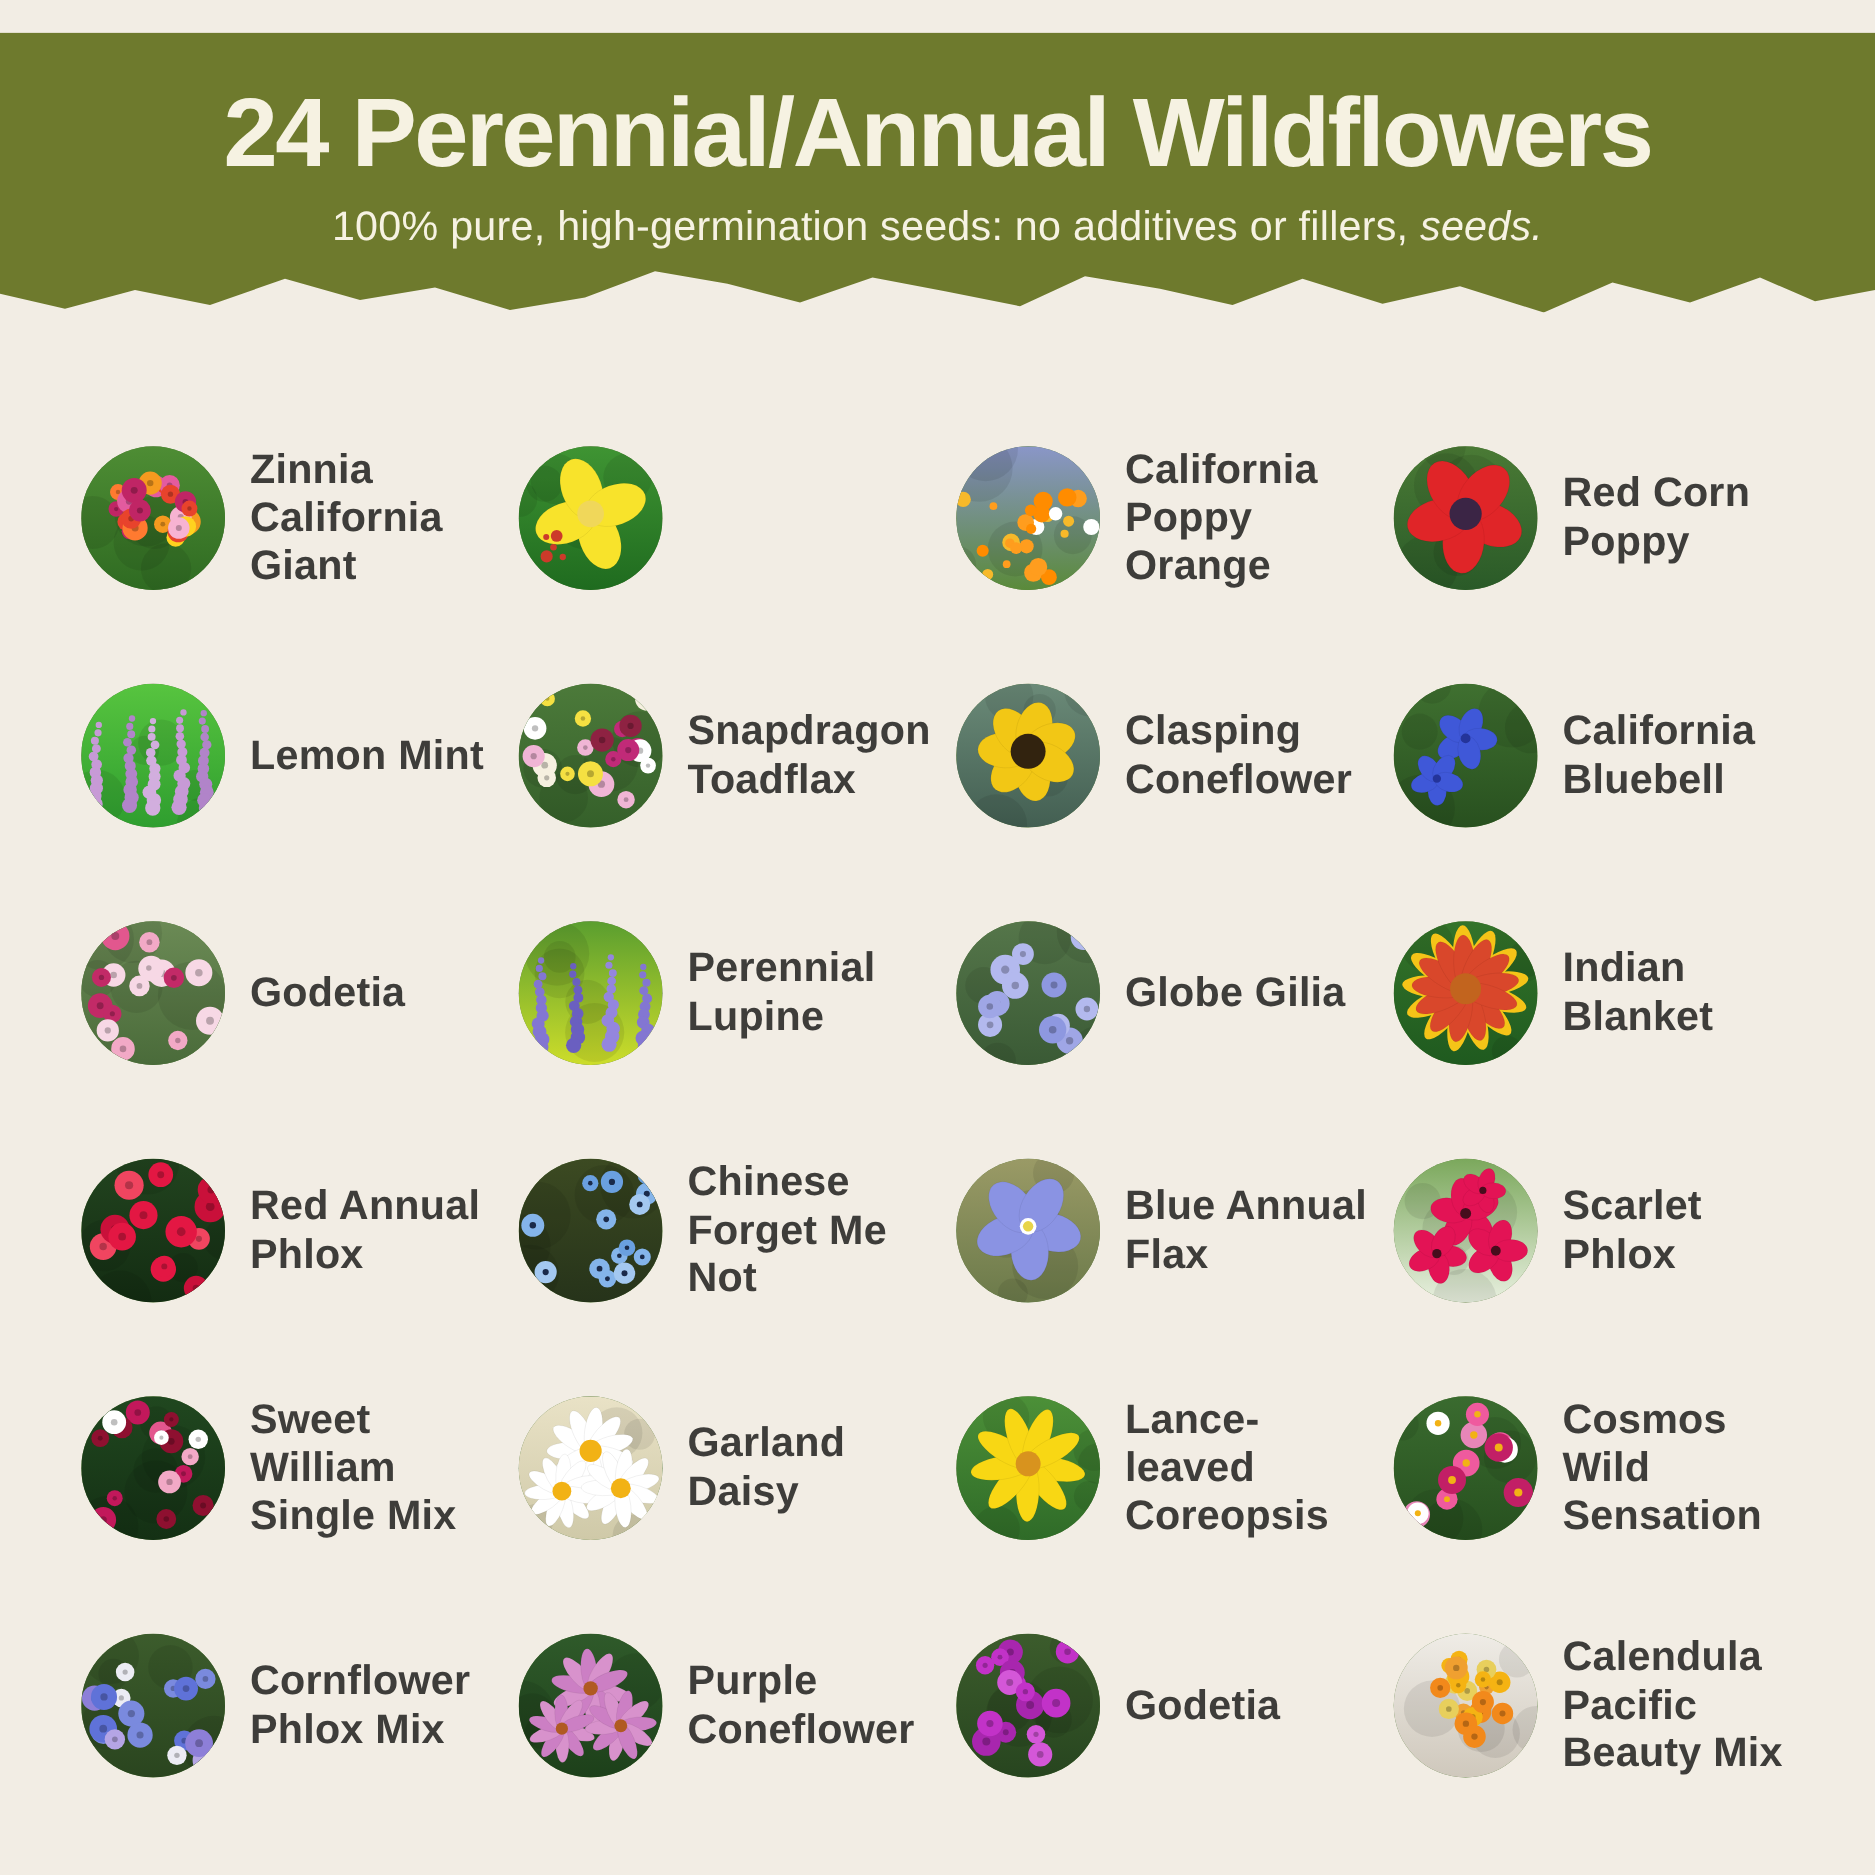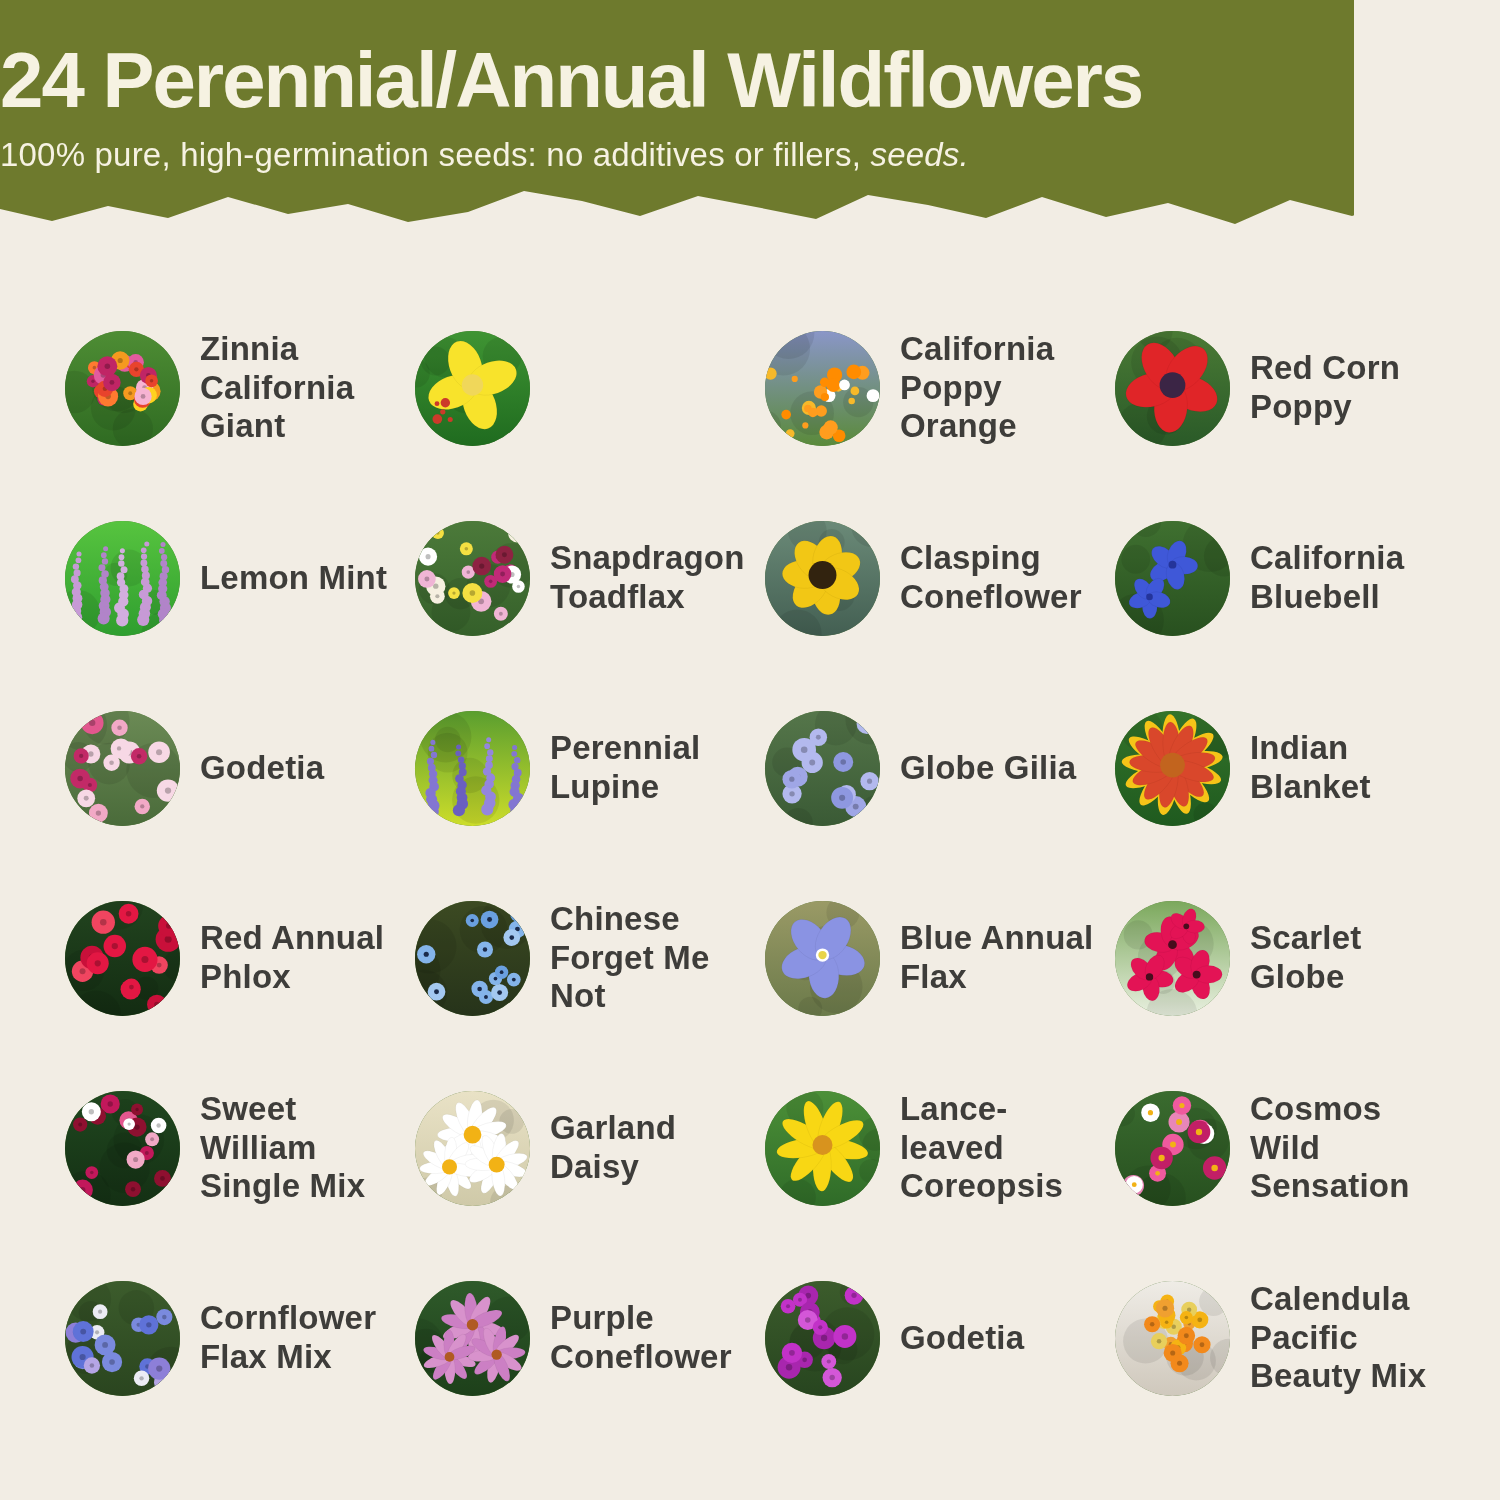--- a/index.html
+++ b/index.html
@@ -6,25 +6,27 @@
   body{
     width:1500px;height:1500px;
     background:var(--page-bg,#f2ede4);
     font-family:"Liberation Sans",sans-serif;
     overflow:hidden;
     position:relative;
   }
   
   .banner{
     position:relative;
-    width:1354px;height:232px;
+    width:1500px;height:232px;
     background:var(--banner-bg,#6e7a2d);
     clip-path:polygon(0px 0px,1500px 0px,1500px 206px,1452px 215px,1408px 196px,1352px 216px,1290px 200px,1235px 224px,1168px 203px,1106px 217px,1042px 197px,986px 218px,928px 205px,868px 195px,816px 219px,756px 207px,698px 196px,640px 216px,582px 201px,524px 191px,468px 212px,408px 222px,348px 204px,288px 214px,228px 197px,168px 218px,108px 206px,52px 221px,0px 209px);
+    text-align:center;
     box-sizing:border-box;
     padding-top:40px;
+    margin-top:26px;
   }
   .banner h1{
     margin:0;
     font-size:78px;
     font-weight:700;
     letter-spacing:-2px;
     line-height:1.05;
     color:var(--banner-fg,#f6f2e2);
   }
   .banner .subtitle{
@@ -827,21 +829,21 @@
           <ellipse cx="81.17383801403895" cy="63.883938317709585" rx="7.695" ry="11.969999999999999" fill="#e31355" transform="rotate(449.34640633128583 81.17383801403895 63.883938317709585)" stroke="rgba(0,0,0,0.08)" stroke-width="0.5"></ellipse>
           <circle cx="71" cy="64" r="3.42" fill="#470d1d"></circle>
           <ellipse cx="64.01976649195204" cy="29.065219131809556" rx="5.557499999999999" ry="8.645" fill="#e31355" transform="rotate(164.046113868244 64.01976649195204 29.065219131809556)" stroke="rgba(0,0,0,0.08)" stroke-width="0.5"></ellipse>
           <ellipse cx="55.90471947632159" cy="26.10418486427775" rx="5.557499999999999" ry="8.645" fill="#e31355" transform="rotate(236.046113868244 55.90471947632159 26.10418486427775)" stroke="rgba(0,0,0,0.08)" stroke-width="0.5"></ellipse>
           <ellipse cx="56.21314297344944" cy="17.47130661042697" rx="5.557499999999999" ry="8.645" fill="#e31355" transform="rotate(308.046113868244 56.21314297344944 17.47130661042697)" stroke="rgba(0,0,0,0.08)" stroke-width="0.5"></ellipse>
           <ellipse cx="64.51880619323401" cy="15.096928696339148" rx="5.557499999999999" ry="8.645" fill="#e31355" transform="rotate(380.046113868244 64.51880619323401 15.096928696339148)" stroke="rgba(0,0,0,0.08)" stroke-width="0.5"></ellipse>
           <ellipse cx="69.34356486504291" cy="22.262360697146576" rx="5.557499999999999" ry="8.645" fill="#e31355" transform="rotate(452.04611386824405 69.34356486504291 22.262360697146576)" stroke="rgba(0,0,0,0.08)" stroke-width="0.5"></ellipse>
           <circle cx="62" cy="22" r="2.4699999999999998" fill="#470d1d"></circle>
         </svg>
       </div>
-    <div class="label">Scarlet Globe</div>
+    <div class="label">Scarlet Phlox</div>
   </div>
 
   <div class="item">
     <div class="photo">
         <svg viewBox="0 0 100 100">
           <defs>
             <linearGradient id="bg16" x1="0" y1="0" x2="0" y2="1">
               <stop offset="0" stop-color="#20471f"></stop>
               <stop offset="1" stop-color="#143014"></stop>
             </linearGradient>
@@ -1069,21 +1071,21 @@
           <circle cx="40.906647271476686" cy="70.46058030799031" r="2.46365033145994" fill="rgba(0,0,0,0.25)"></circle>
           <circle cx="63.95937189925462" cy="38.04978797212243" r="6.397939248941839" fill="#7a8ade"></circle>
           <circle cx="63.95937189925462" cy="38.04978797212243" r="1.791422989703715" fill="rgba(0,0,0,0.25)"></circle>
           <circle cx="81.96384810935706" cy="76.15563044324517" r="9.66712956968695" fill="#8d7fd8"></circle>
           <circle cx="81.96384810935706" cy="76.15563044324517" r="2.706796279512346" fill="rgba(0,0,0,0.25)"></circle>
           <circle cx="72.90119138546288" cy="38.14884006977081" r="8.322712982073426" fill="#5f72d8"></circle>
           <circle cx="72.90119138546288" cy="38.14884006977081" r="2.3303596349805598" fill="rgba(0,0,0,0.25)"></circle>
         </svg>
       </div>
     <div class="label">Cornflower
-Flax Mix</div>
+Phlox Mix</div>
   </div>
 
   <div class="item">
     <div class="photo">
         <svg viewBox="0 0 100 100">
           <defs>
             <linearGradient id="bg21" x1="0" y1="0" x2="0" y2="1">
               <stop offset="0" stop-color="#2f5a2a"></stop>
               <stop offset="1" stop-color="#1d401a"></stop>
             </linearGradient>

